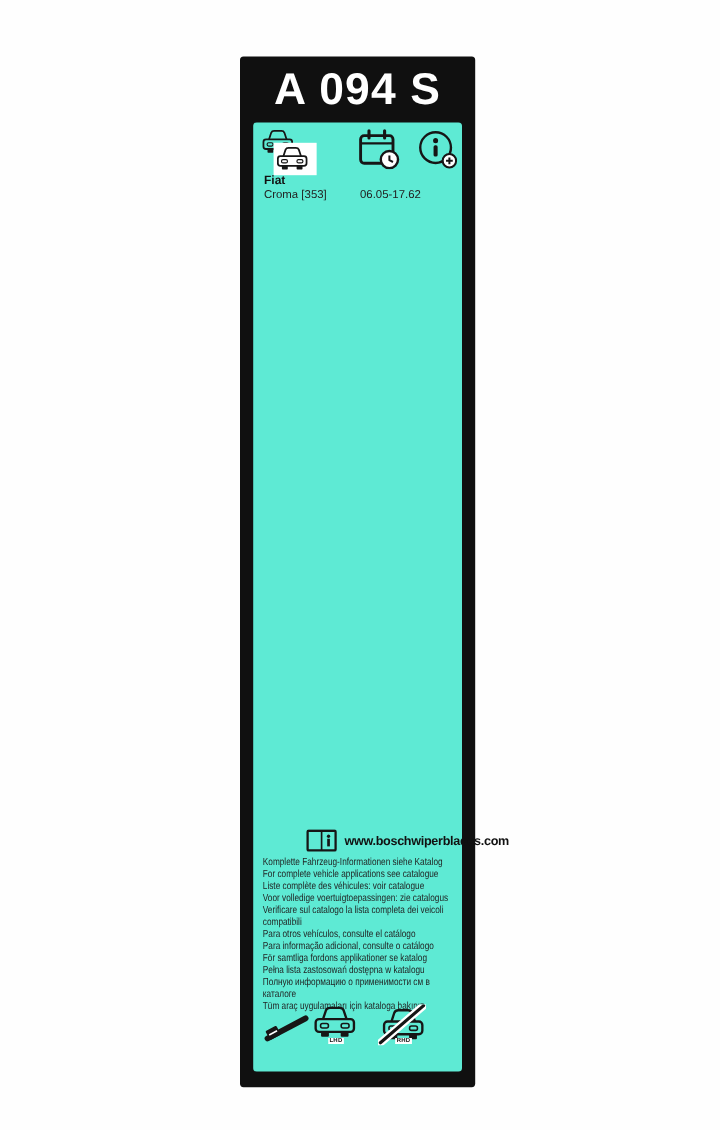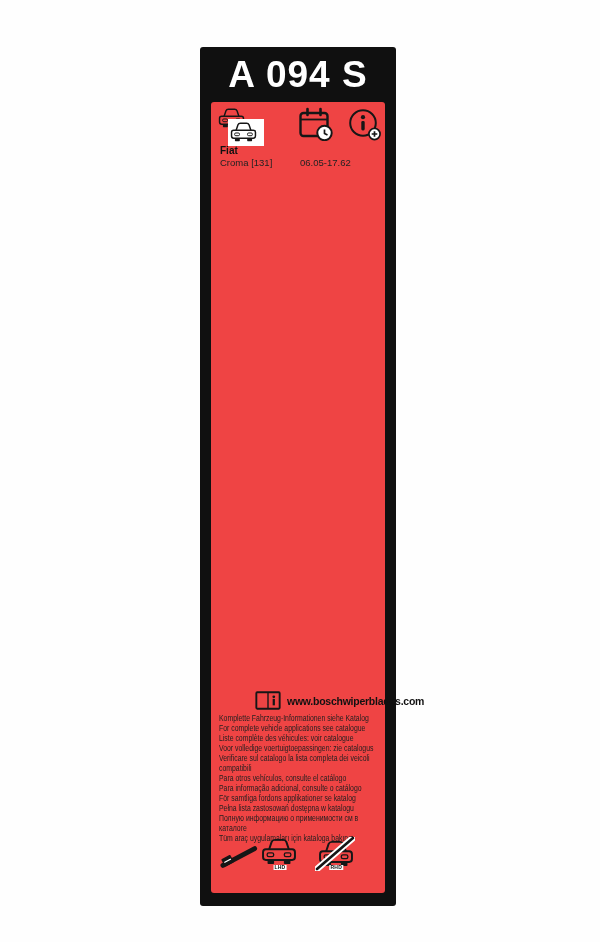--- a/index.html
+++ b/index.html
@@ -7,21 +7,21 @@
               font-family:"Liberation Sans", sans-serif; color:#161616; }
 
   .package { position:absolute; left:200px; top:47px; width:196px; height:859px;
              background:#101010; border-radius:3px; }
 
   .model-title { position:absolute; top:8px; left:0; right:0; text-align:center;
                  color:#ffffff; font-size:37px; font-weight:700; letter-spacing:1px;
                  line-height:40px; white-space:nowrap; }
 
   .panel { position:absolute; left:11px; top:55px; width:174px; height:791px;
-           background:#ef4444; border-radius:3px; }
+           background:#5eead4; border-radius:3px; }
 
   svg { display:block; }
   .stroke { fill:none; stroke:#161616; }
 
   
   .icon-cars     { position:absolute; left:7px;  top:5px; }
   .icon-calendar { position:absolute; left:87px; top:5px; }
   .icon-info     { position:absolute; left:137px;top:6px; }
   .brand        { position:absolute; left:9px;  top:43px; font-size:10px; font-weight:700; color:#111; }
   .model-name   { position:absolute; left:9px;  top:55px; font-size:9.5px; color:#222; }
@@ -83,21 +83,21 @@
 
     <svg class="icon-info" width="33" height="33" viewBox="0 0 33 33">
       <circle cx="15" cy="15" r="12.8" fill="none" stroke="#161616" stroke-width="2"></circle>
       <circle cx="15" cy="9.2" r="2.1" fill="#161616"></circle>
       <rect x="13.3" y="13" width="3.4" height="9.5" rx="1.4" fill="#161616"></rect>
       <circle cx="26.5" cy="26" r="5.6" fill="#ffffff" stroke="#161616" stroke-width="1.7"></circle>
       <path d="M26.5 23.2 v5.6 M23.7 26 h5.6" stroke="#161616" stroke-width="1.7" fill="none"></path>
     </svg>
 
     <div class="brand">Fiat</div>
-    <div class="model-name">Croma [131]</div>
+    <div class="model-name">Croma [353]</div>
     <div class="dates">06.05-17.62</div>
 
     <div class="url-row">
       <svg width="26" height="19" viewBox="0 0 30 22">
         <rect x="1.5" y="1.5" width="27" height="19" rx="1" fill="none" stroke="#161616" stroke-width="2.2"></rect>
         <line x1="15" y1="1.5" x2="15" y2="20.5" stroke="#161616" stroke-width="1.6"></line>
         <circle cx="21.7" cy="6.8" r="1.6" fill="#161616"></circle>
         <rect x="20.4" y="9.2" width="2.6" height="7.4" fill="#161616"></rect>
       </svg>
       <span class="url">www.boschwiperblades.com</span>

